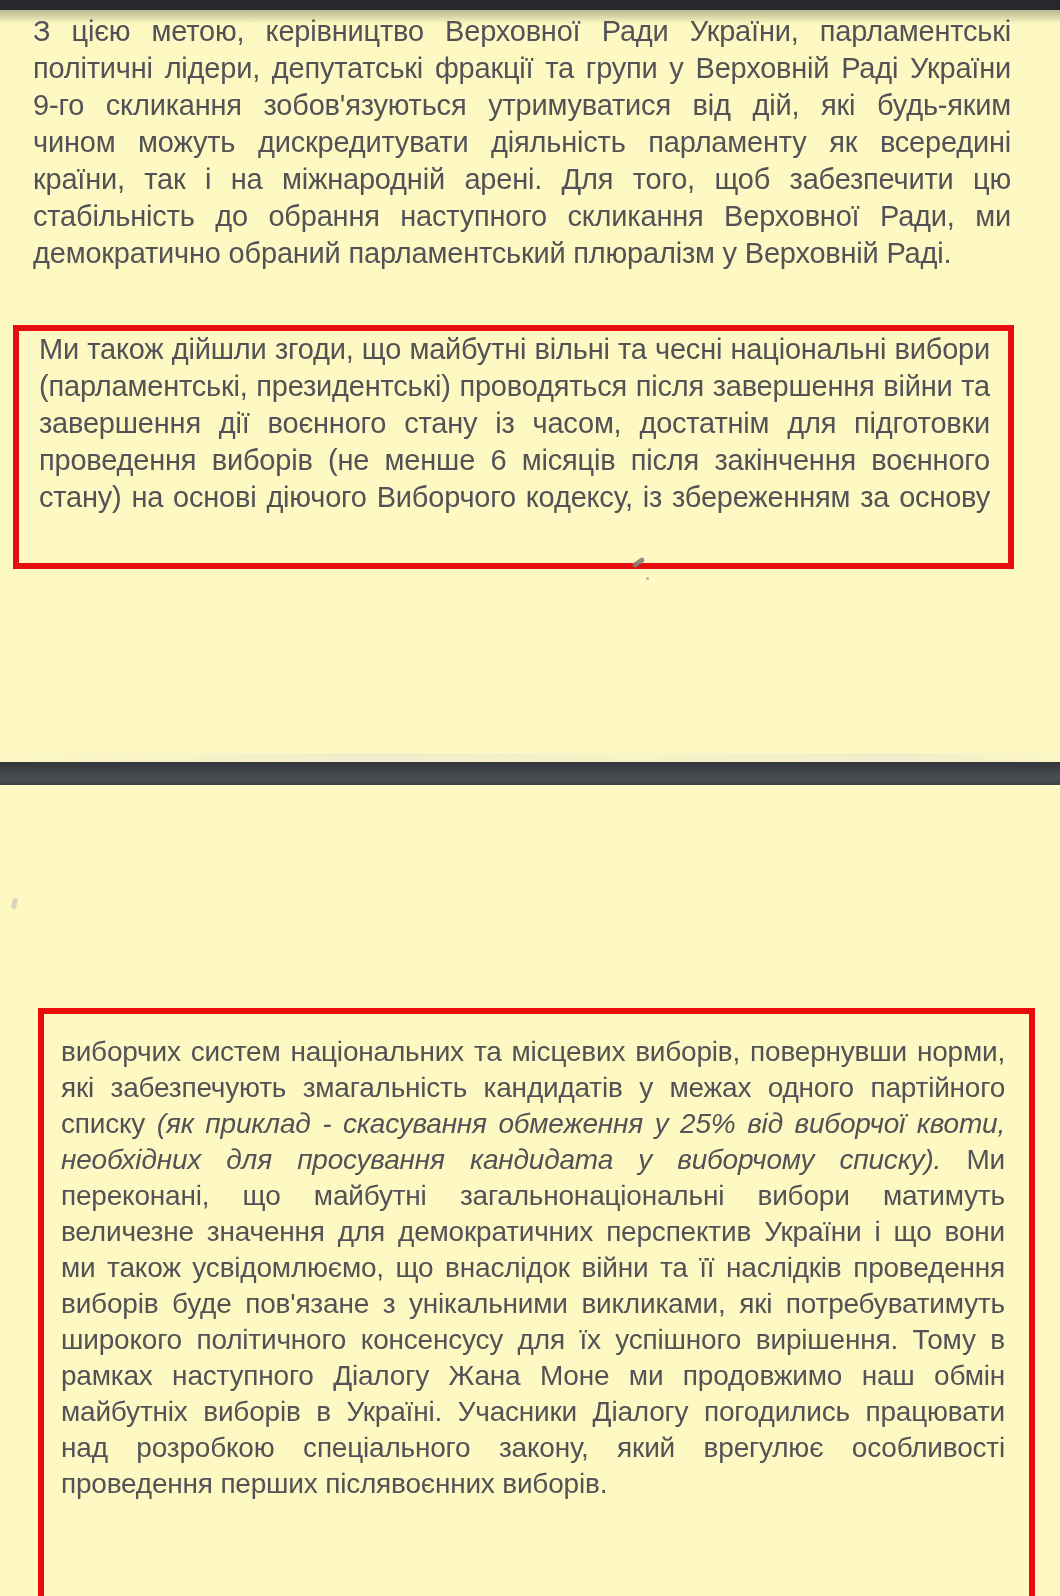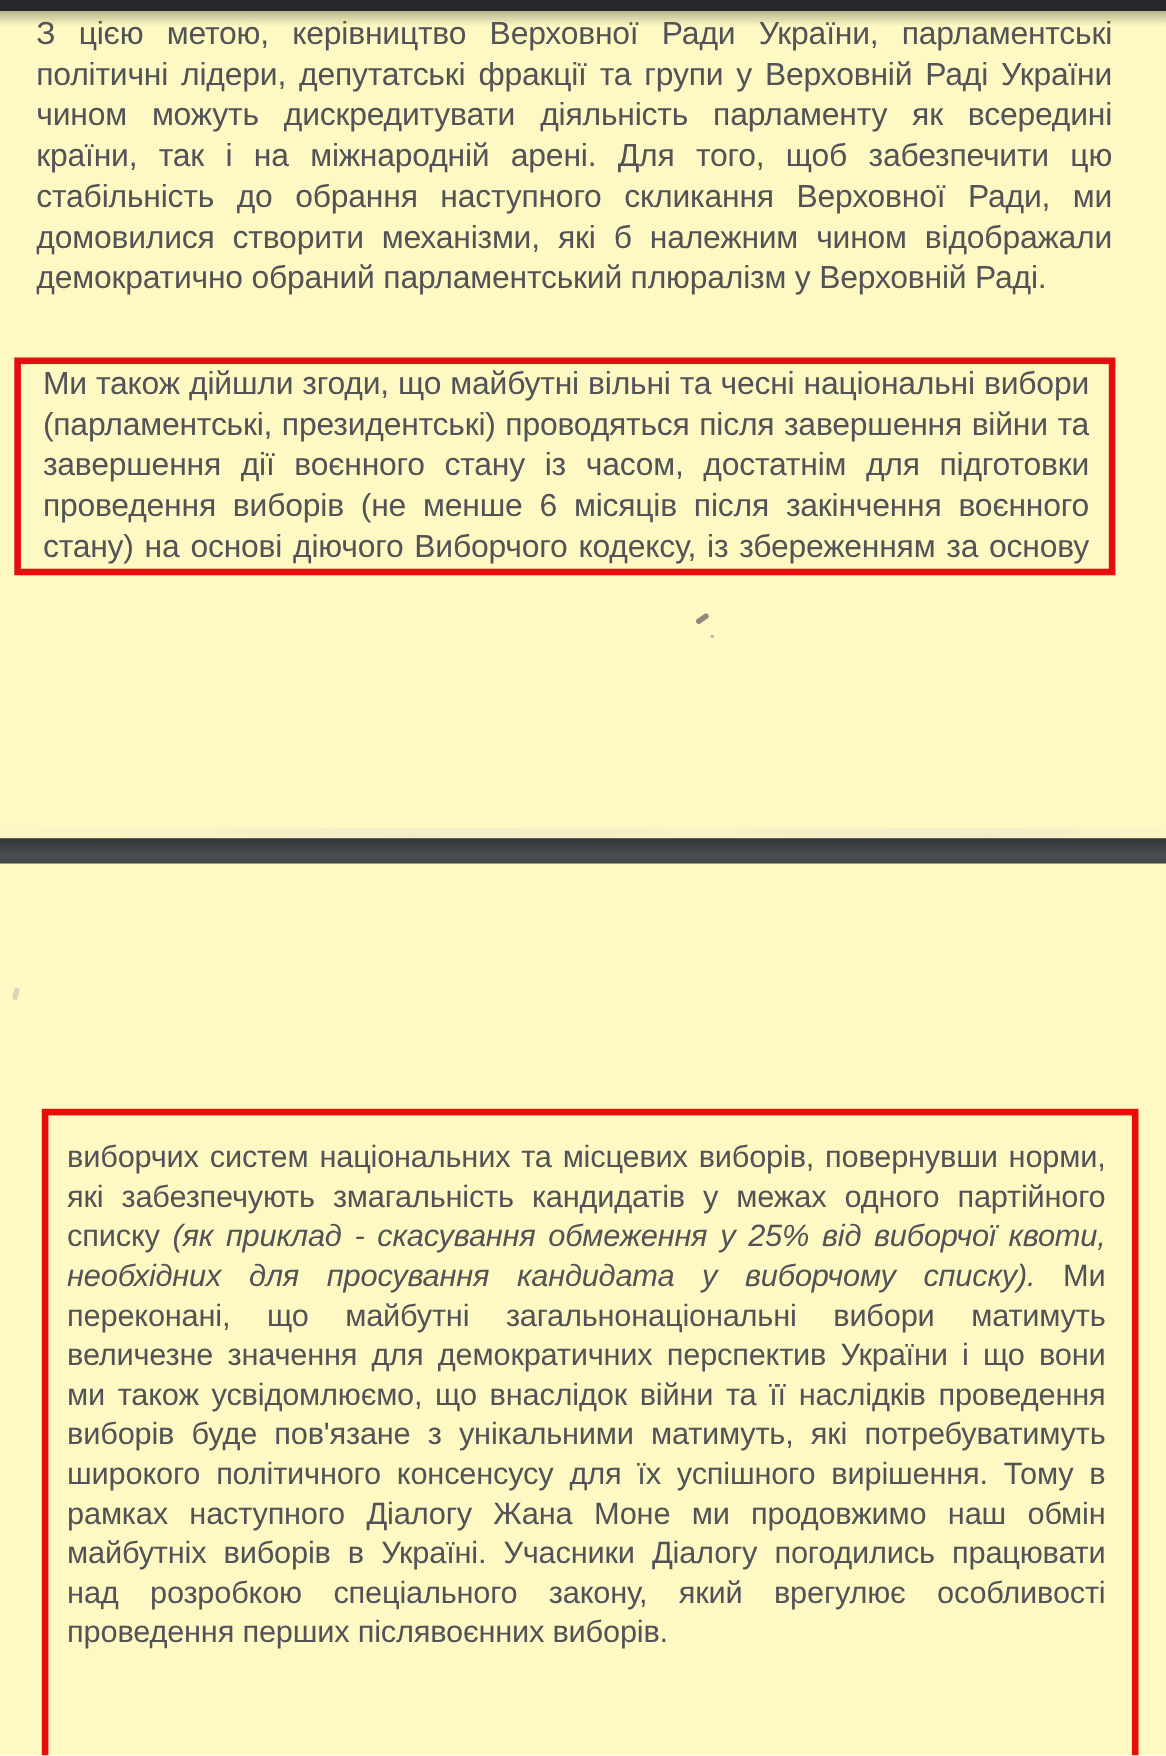--- a/index.html
+++ b/index.html
@@ -32,21 +32,21 @@
   .para{position:absolute;text-align:justify;}
   .tline{
     text-align:justify;text-align-last:justify;-moz-text-align-last:justify;
     white-space:nowrap;overflow:hidden;text-justify:inter-word;
   }
   .last-left .tline:last-child{text-align-last:left;-moz-text-align-last:left;}
   .it{font-style:italic;}
   .p1para{left:33px;top:13px;width:978px;font-size:29px;line-height:37px;letter-spacing:-.2px;}
   
   .hlbox{position:absolute;border:6px solid var(--highlight);background:transparent;}
-  .box1{left:13px;top:325px;width:1001px;height:198px;}
+  .box1{left:13px;top:325px;width:1001px;height:244px;}
   .box1 .para{position:static;padding:0 18px 0 20px;font-size:29px;line-height:37px;letter-spacing:-.2px;}
   .box2{left:38px;top:1008px;width:997px;height:706px;border-color:var(--highlight2);}
   .box2 .para{position:static;padding:20px 24px 0 17px;font-size:28px;line-height:36px;letter-spacing:-.2px;}
   
   .speck-a{position:absolute;left:632px;top:560px;width:13px;height:5px;background:#857d73;
     border-radius:3px;transform:rotate(-35deg);opacity:.9;}
   .speck-b{position:absolute;left:646px;top:577px;width:3px;height:3px;background:#b9b4ac;border-radius:50%;}
   .speck-c{position:absolute;left:12px;top:898px;width:5px;height:11px;background:#c4c1bb;
     border-radius:2px;transform:rotate(14deg);opacity:.65;}
 </style>
@@ -55,24 +55,24 @@
 
 <div class="screen">
 
   <div class="topbar"></div>
   <div class="topshadow"></div>
 
   <section>
     <div class="para p1para last-left">
         <div class="tline"><span>З цією метою, керівництво Верховної Ради України, парламентські</span></div>
         <div class="tline"><span>політичні лідери, депутатські фракції та групи у Верховній Раді України</span></div>
+        <div class="tline"><span>9-го скликання зобов'язуються утримуватися від дій, які будь-яким</span></div>
         <div class="tline"><span>чином можуть дискредитувати діяльність парламенту як всередині</span></div>
         <div class="tline"><span>країни, так і на міжнародній арені. Для того, щоб забезпечити цю</span></div>
         <div class="tline"><span>стабільність до обрання наступного скликання Верховної Ради, ми</span></div>
-        <div class="tline"><span>домовилися створити механізми, які б належним чином відображали</span></div>
         <div class="tline"><span>демократично обраний парламентський плюралізм у Верховній Раді.</span></div>
       </div>
 
     <div class="hlbox box1">
       <div class="para">
           <div class="tline"><span>Ми також дійшли згоди, що майбутні вільні та чесні національні вибори</span></div>
           <div class="tline"><span>(парламентські, президентські) проводяться після завершення війни та</span></div>
           <div class="tline"><span>завершення дії воєнного стану із часом, достатнім для підготовки</span></div>
           <div class="tline"><span>проведення виборів (не менше 6 місяців після закінчення воєнного</span></div>
           <div class="tline"><span>стану) на основі діючого Виборчого кодексу, із збереженням за основу</span></div>
@@ -91,21 +91,21 @@
 
     <div class="hlbox box2">
       <div class="para last-left">
           <div class="tline"><span>виборчих систем національних та місцевих виборів, повернувши норми,</span></div>
           <div class="tline"><span>які забезпечують змагальність кандидатів у межах одного партійного</span></div>
           <div class="tline"><span>списку </span><span class="it">(як приклад - скасування обмеження у 25% від виборчої квоти,</span></div>
           <div class="tline"><span class="it">необхідних для просування кандидата у виборчому списку).</span><span> Ми</span></div>
           <div class="tline"><span>переконані, що майбутні загальнонаціональні вибори матимуть</span></div>
           <div class="tline"><span>величезне значення для демократичних перспектив України і що вони</span></div>
           <div class="tline"><span>ми також усвідомлюємо, що внаслідок війни та її наслідків проведення</span></div>
-          <div class="tline"><span>виборів буде пов'язане з унікальними матимуть, які потребуватимуть</span></div>
+          <div class="tline"><span>виборів буде пов'язане з унікальними викликами, які потребуватимуть</span></div>
           <div class="tline"><span>широкого політичного консенсусу для їх успішного вирішення. Тому в</span></div>
           <div class="tline"><span>рамках наступного Діалогу Жана Моне ми продовжимо наш обмін</span></div>
           <div class="tline"><span>майбутніх виборів в Україні. Учасники Діалогу погодились працювати</span></div>
           <div class="tline"><span>над розробкою спеціального закону, який врегулює особливості</span></div>
           <div class="tline"><span>проведення перших післявоєнних виборів.</span></div>
         </div>
     </div>
   </section>
 
 </div>

